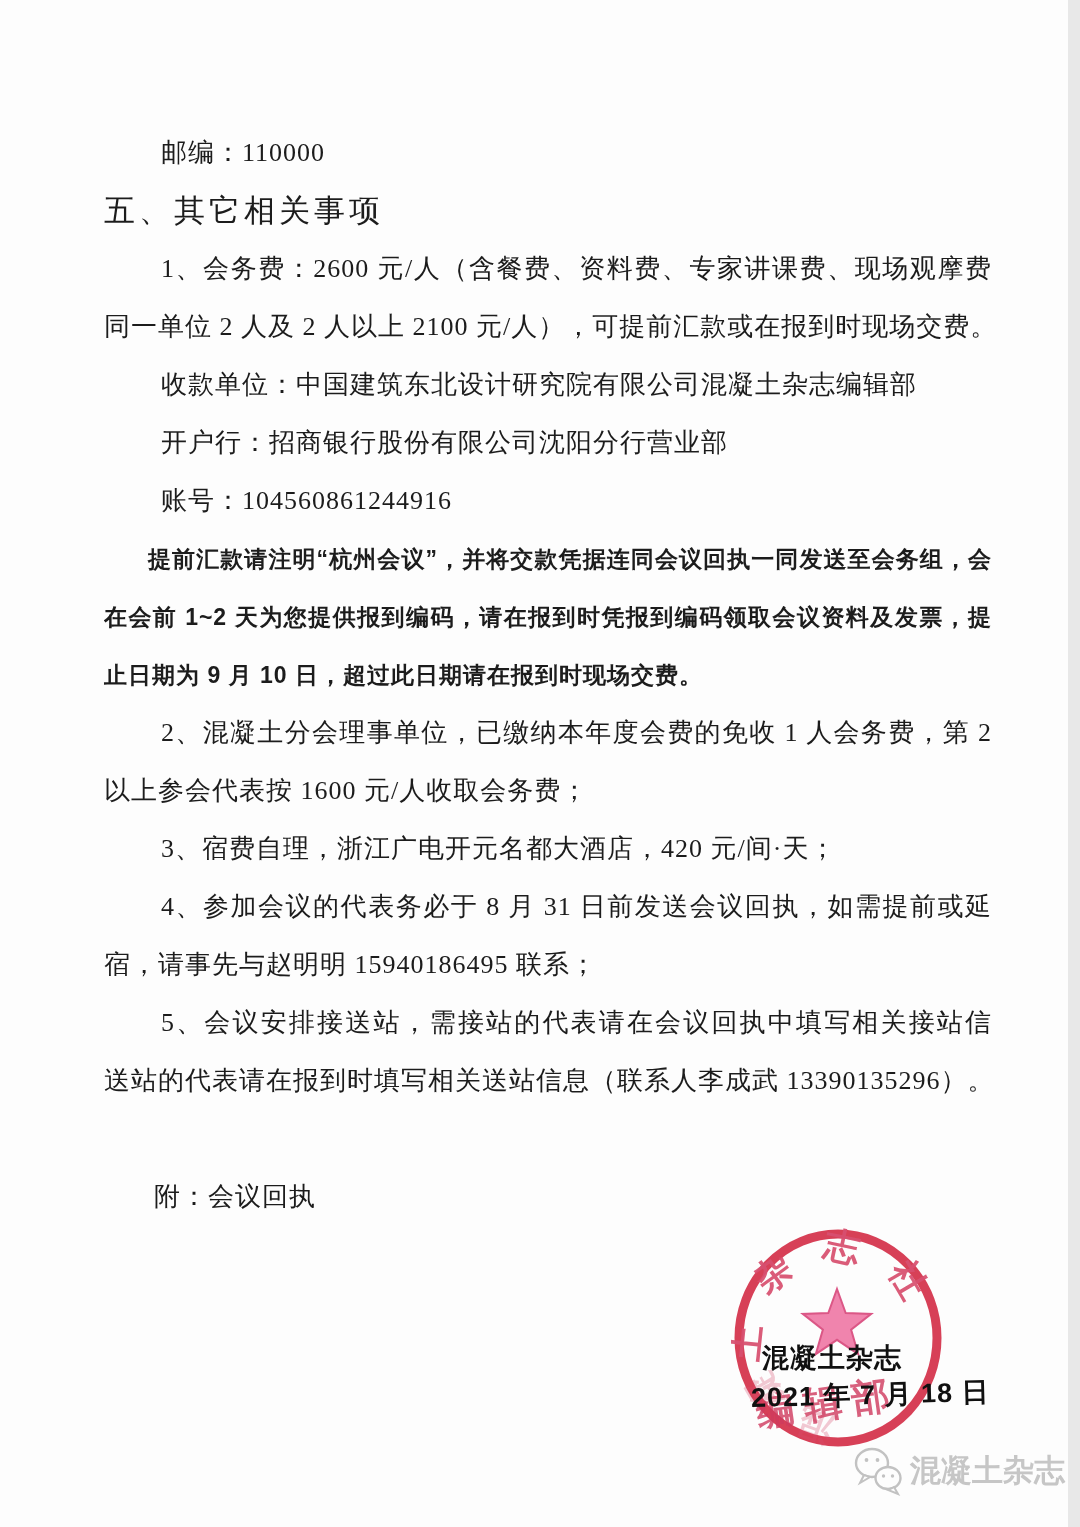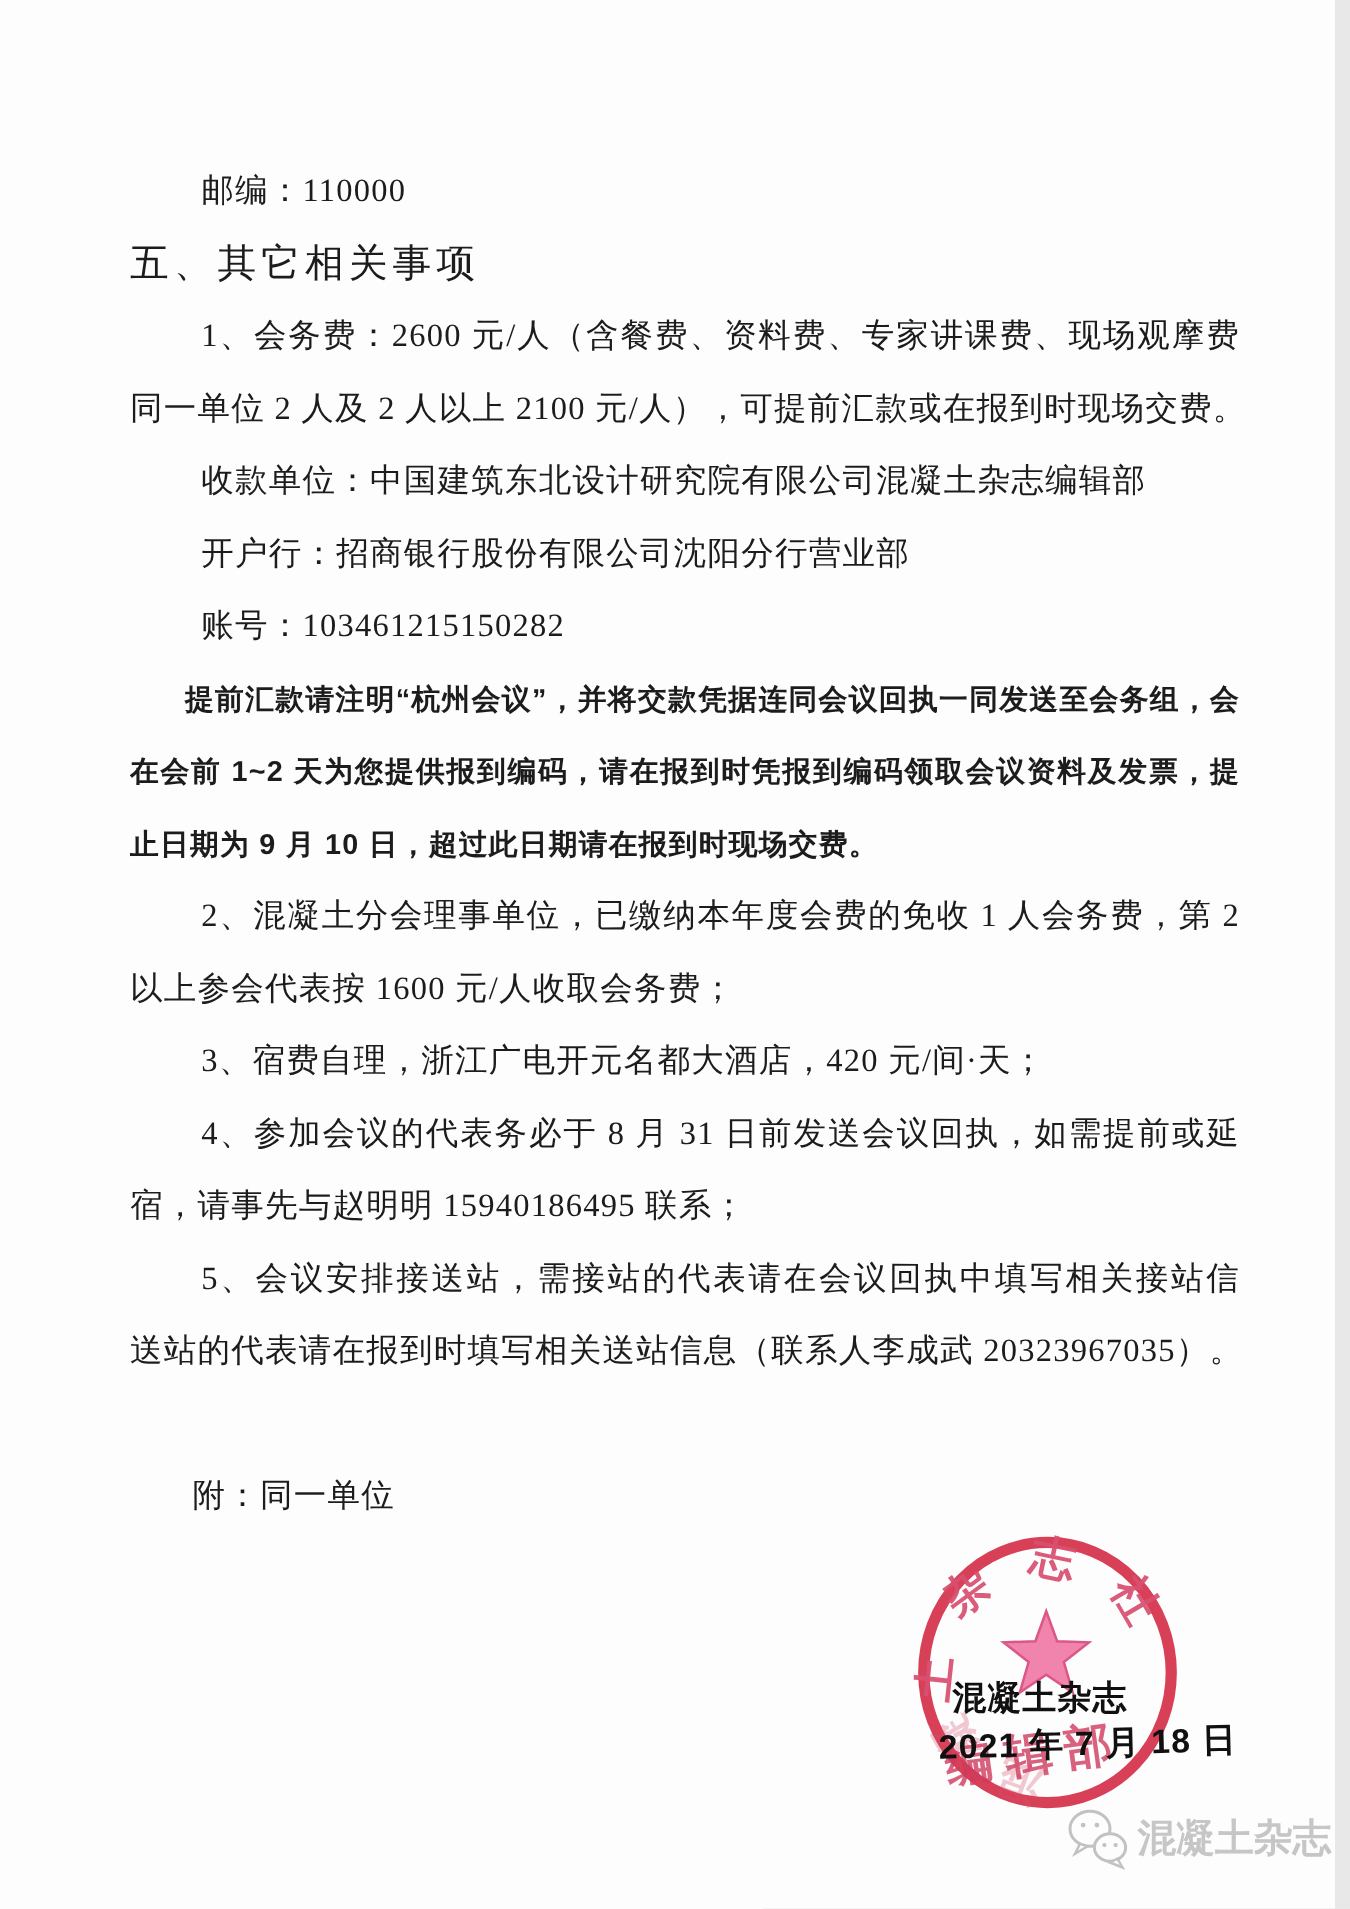--- a/index.html
+++ b/index.html
@@ -94,33 +94,33 @@
 
 <div class="page">
 
   <div class="textblock">
     <div class="line indent">邮编：110000</div>
     <div class="line heading">五、其它相关事项</div>
     <div class="line indent full">1、会务费：2600 元/人（含餐费、资料费、专家讲课费、现场观摩费等，</div>
     <div class="line">同一单位 2 人及 2 人以上 2100 元/人），可提前汇款或在报到时现场交费。</div>
     <div class="line indent">收款单位：中国建筑东北设计研究院有限公司混凝土杂志编辑部</div>
     <div class="line indent">开户行：招商银行股份有限公司沈阳分行营业部</div>
-    <div class="line indent">账号：103461215150282</div>
+    <div class="line indent">账号：104560861244916</div>
     <div class="line bold-para indent-sm full">提前汇款请注明“杭州会议”，并将交款凭据连同会议回执一同发送至会务组，会务组将</div>
     <div class="line bold-para full">在会前 1~2 天为您提供报到编码，请在报到时凭报到编码领取会议资料及发票，提前交费截</div>
     <div class="line bold-para">止日期为 9 月 10 日，超过此日期请在报到时现场交费。</div>
     <div class="line indent full">2、混凝土分会理事单位，已缴纳本年度会费的免收 1 人会务费，第 2 人及</div>
     <div class="line">以上参会代表按 1600 元/人收取会务费；</div>
     <div class="line indent">3、宿费自理，浙江广电开元名都大酒店，420 元/间·天；</div>
     <div class="line indent full">4、参加会议的代表务必于 8 月 31 日前发送会议回执，如需提前或延期住</div>
     <div class="line">宿，请事先与赵明明 15940186495 联系；</div>
     <div class="line indent full">5、会议安排接送站，需接站的代表请在会议回执中填写相关接站信息，需</div>
-    <div class="line">送站的代表请在报到时填写相关送站信息（联系人李成武 20323967035）。</div>
+    <div class="line">送站的代表请在报到时填写相关送站信息（联系人李成武 13390135296）。</div>
     <div class="line spacer-line"></div>
-    <div class="line indent-md">附：同一单位</div>
+    <div class="line indent-md">附：会议回执</div>
   </div>
 
   <div class="stamp">
     <svg width="214" height="222" viewBox="0 0 214 222">
       <defs>
         <path id="arcpath" d="M 107 188 A 78 78 0 1 1 180.3 136.7" fill="none"></path>
       </defs>
       <ellipse cx="107" cy="110" rx="99" ry="104" fill="none" stroke="#d43049" stroke-width="9" opacity="0.92"></ellipse>
       <text font-size="36" font-weight="bold" font-family="Liberation Sans, DejaVu Sans, sans-serif" fill="#d85070" opacity="0.3" letter-spacing="18">
         <textPath href="#arcpath" startOffset="0">混凝</textPath>

